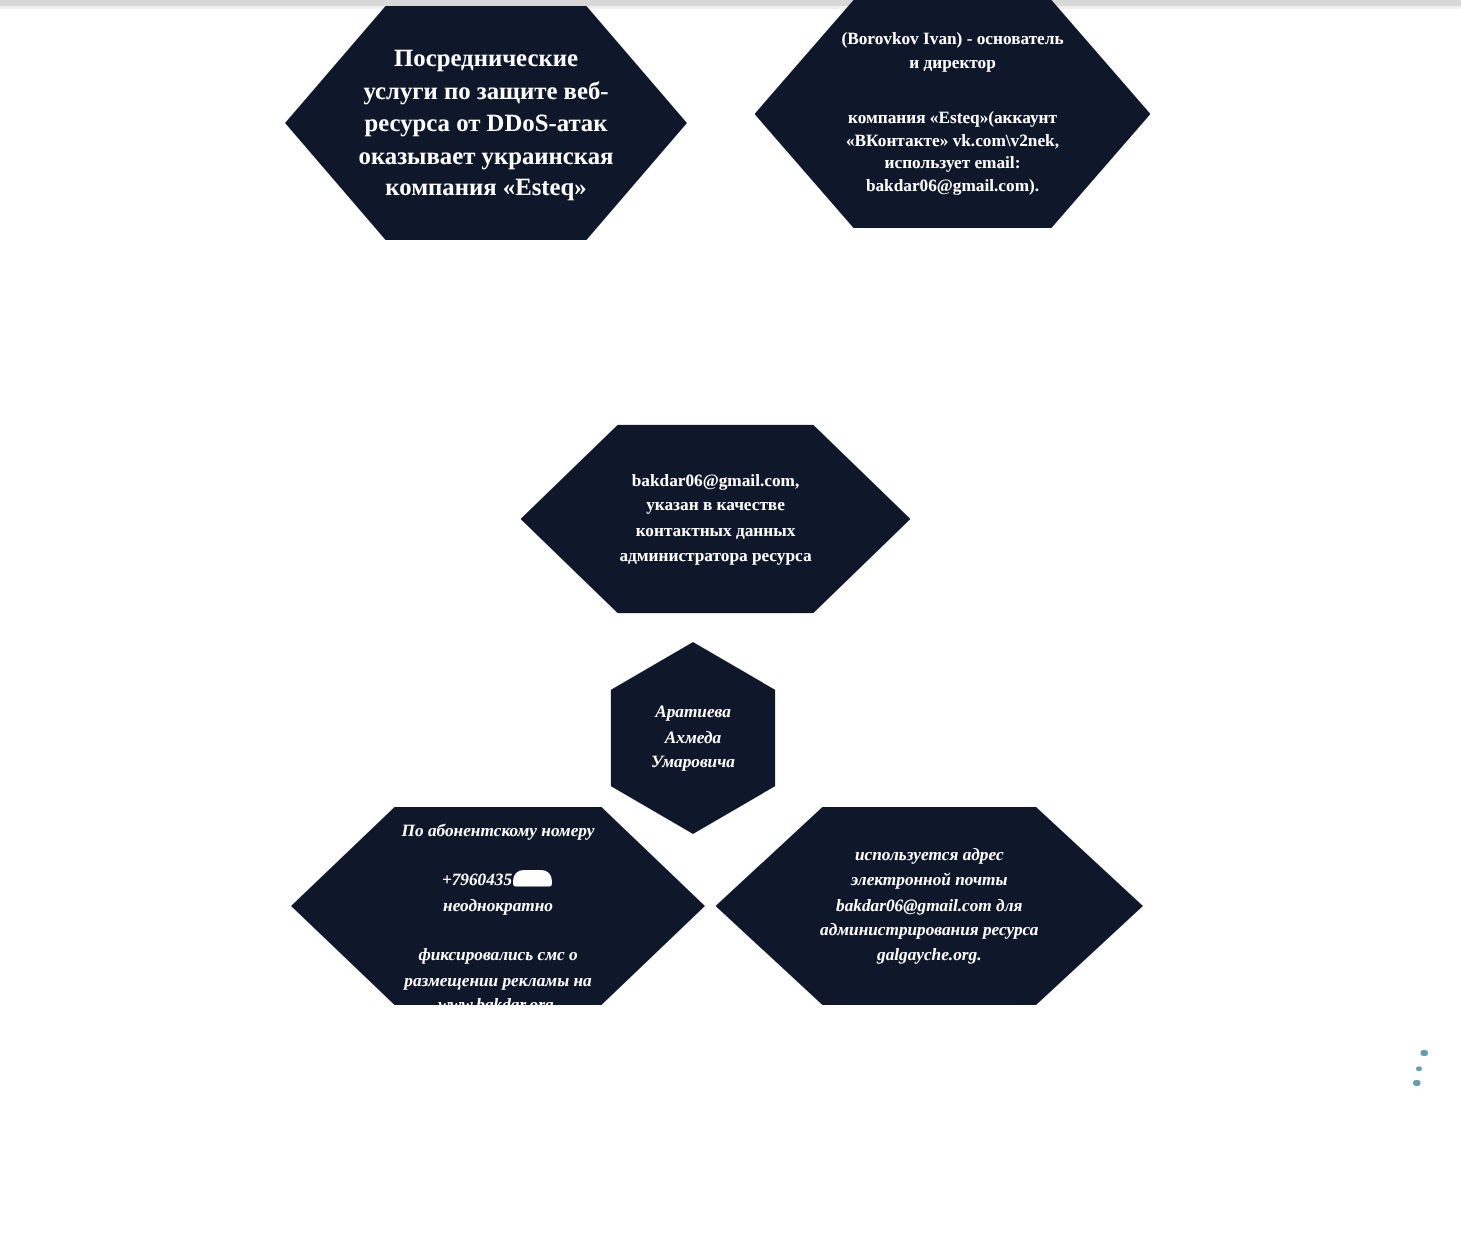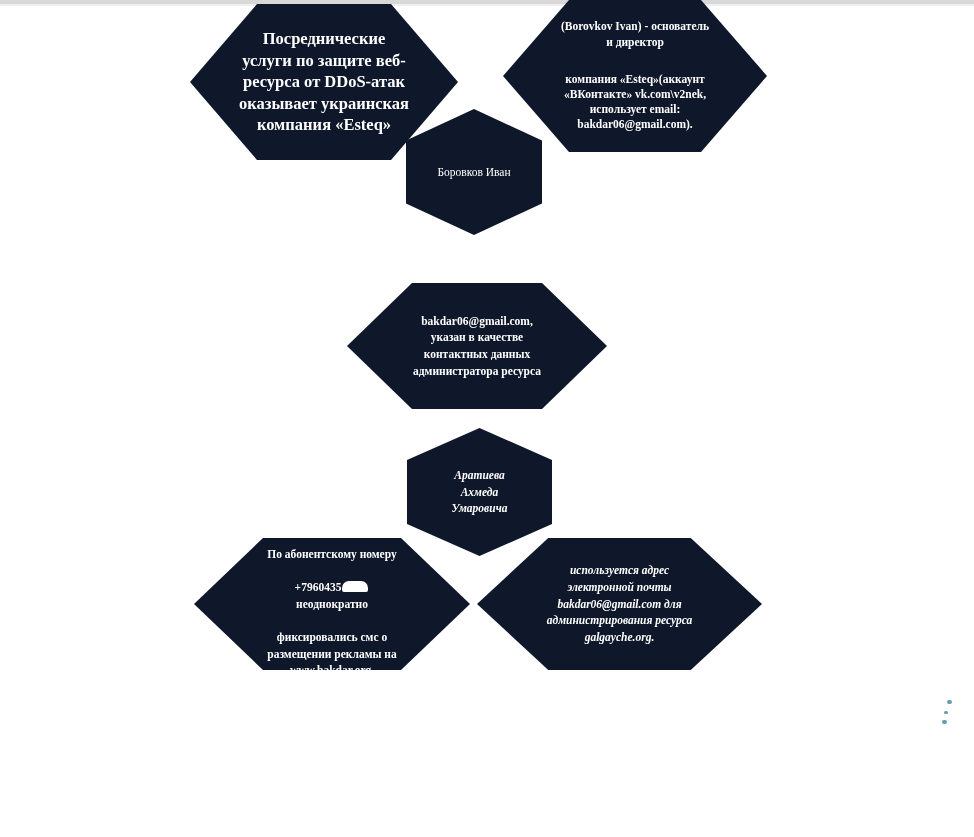--- a/index.html
+++ b/index.html
@@ -71,21 +71,21 @@
   #hex-borovkov-founder .para2 { margin-top: 7px; }
 
   #hex-borovkov-name { font-size: 11.5px; }
 
   #hex-contact-email { font-size: 11.5px; }
   #hex-contact-email .txt { width: 62%; line-height: 1.45; }
 
   #hex-aratiev-name { font-size: 11.5px; font-style: italic; font-weight: bold; }
   #hex-aratiev-name .txt { line-height: 1.45; }
 
-  #hex-sms-phone { font-size: 11.5px; font-weight: bold; }
+  #hex-sms-phone { font-size: 11.5px; font-style: italic; font-weight: bold; }
   #hex-sms-phone .txt { width: 70%; line-height: 1.45; }
 
   #hex-email-admin { font-size: 11.5px; font-style: italic; font-weight: bold; }
   #hex-email-admin .txt { width: 72%; line-height: 1.45; }
 
   .redaction {
     display: inline-block;
     width: 26px;
     height: 11px;
     background: #ffffff;
@@ -134,32 +134,29 @@
     <div class="txt">
       <div class="para1">(Borovkov  Ivan) - основатель
 и директор</div>
       <div class="para2">компания  «Esteq»(аккаунт
 «ВКонтакте»  vk.com\v2nek,
 использует email:
 bakdar06@gmail.com).</div>
     </div>
   </div>
 
-  <div class="hex v" id="hex-borovkov-name" style="left:406px; top:109px; width:136px; height:126px;">
-    <div class="txt">Боровков Иван</div>
-  </div>
 
   <div class="hex h" id="hex-contact-email" style="left:347px; top:283px; width:260px; height:126px;justify-content:center;">
     <div class="txt">bakdar06@gmail.com,
 указан в качестве
 контактных  данных
 администратора  ресурса</div>
   </div>
 
-  <div class="hex v" id="hex-aratiev-name" style="left:407px; top:428px; width:145px; height:128px;">
+  <div class="hex v" id="hex-aratiev-name" style="left:407px; top:428px; width:110px; height:128px;">
     <div class="txt">Аратиева
 Ахмеда
 Умаровича</div>
   </div>
 
   <div class="hex h" id="hex-sms-phone" style="left:194px; top:538px; width:276px; height:132px;">
     <div class="txt">
       <span>По абонентскому  номеру</span><br>
       <span>+7960435</span><span class="redaction"></span>
       <span>неоднократно</span><br>

